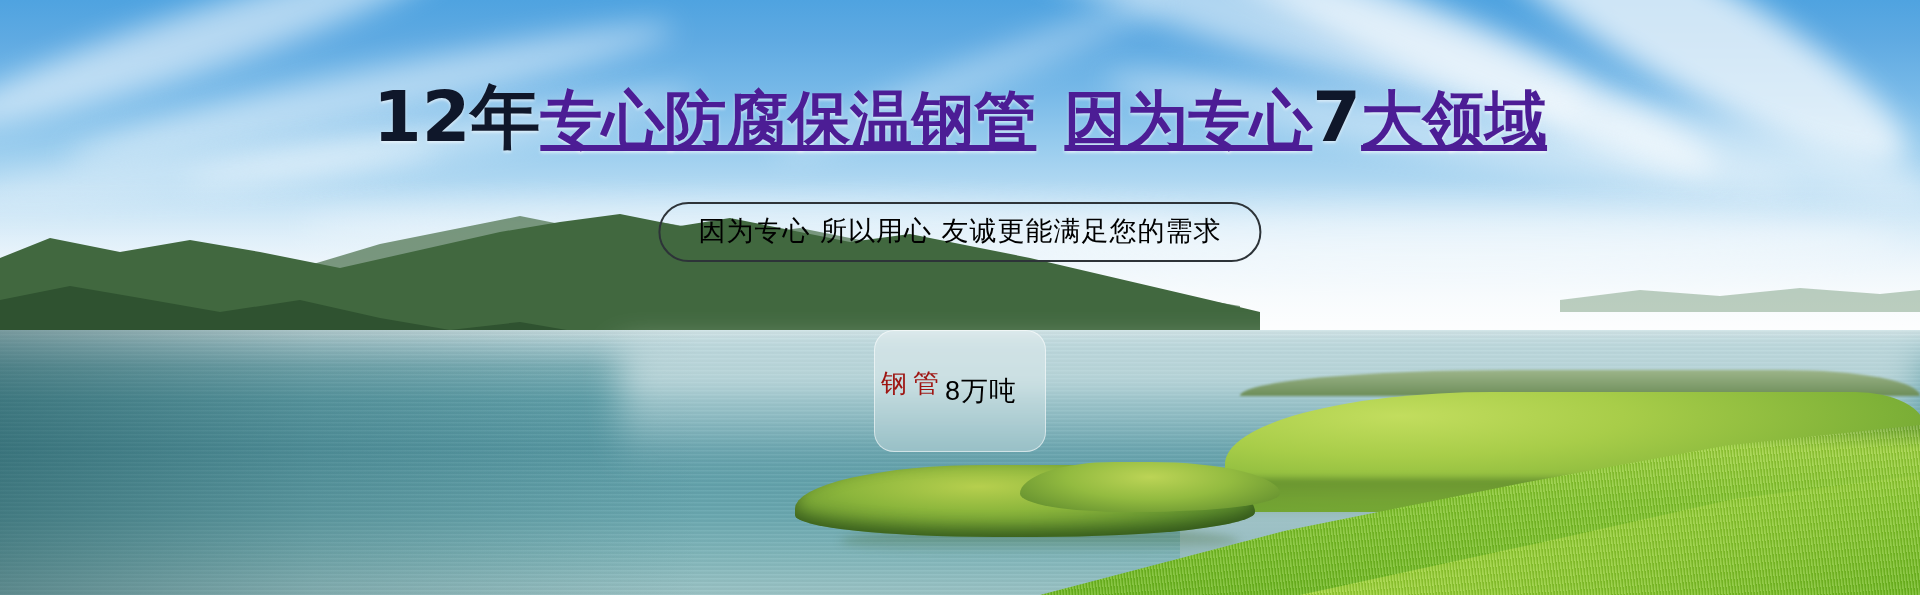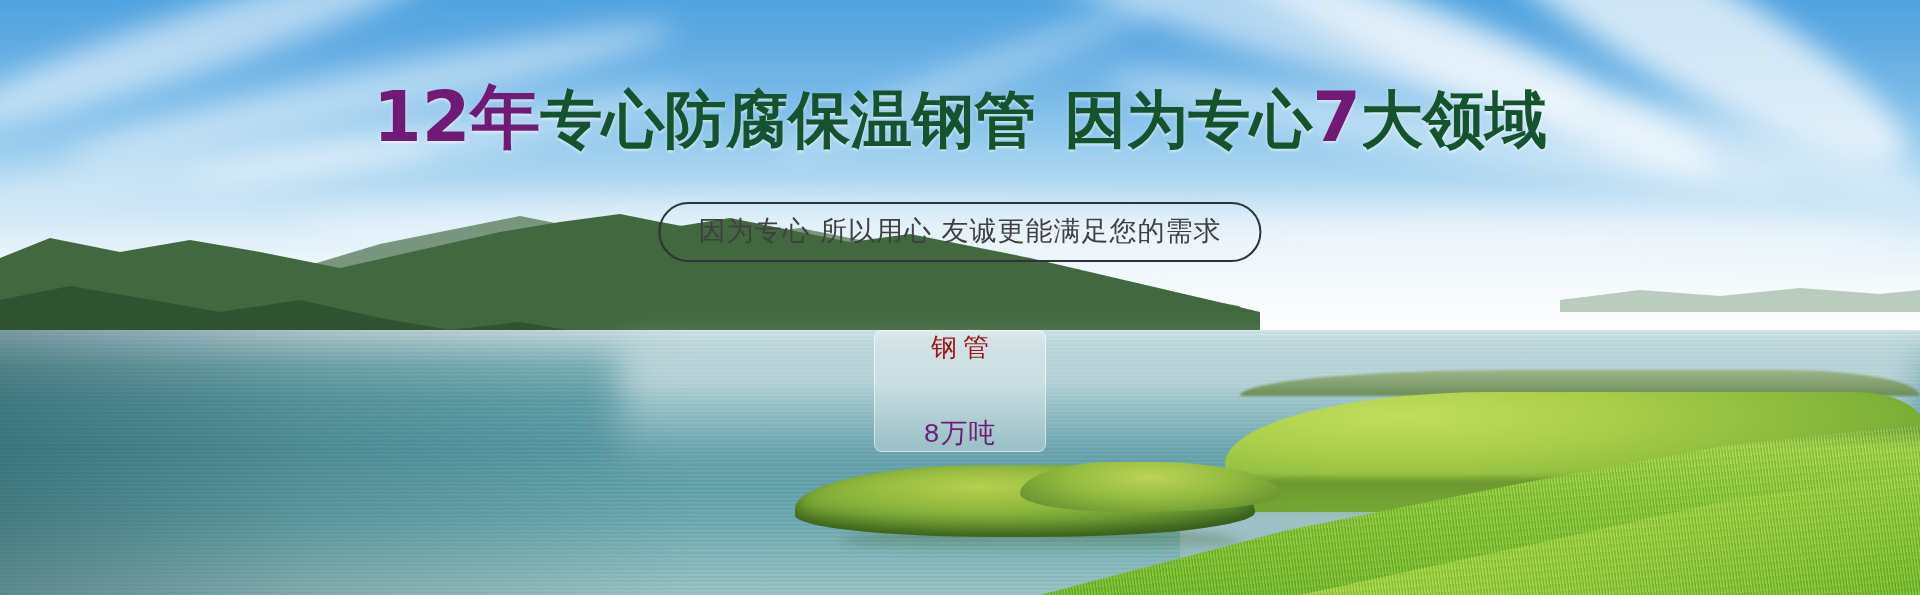--- a/index.html
+++ b/index.html
@@ -154,72 +154,72 @@
     position:absolute; left:0; top:82px; width:1920px;
     text-align:center;
     font-family:"DejaVu Sans","Liberation Sans",sans-serif;
     font-weight:bold;
     font-size:62px;
     line-height:70px;
     letter-spacing:0px;
     white-space:nowrap;
     text-shadow:0 2px 3px rgba(255,255,255,.55);
   }
-  .hl-red{color:#701a75;font-size:70px;}
-  .hl-dark{color:#14532d;}
+  .hl-red{color:#0f172a;font-size:70px;}
+  .hl-dark{color:#4c1d95;text-decoration:underline;}
   .hl-gap{display:inline-block;width:28px;}
 
   .pill{
     position:absolute; left:50%; top:202px;
     transform:translateX(-50%);
     padding:10px 38px 12px;
     border:2px solid #2d3338;
     border-radius:34px;
     font-family:"DejaVu Sans","Liberation Sans",sans-serif;
     font-size:27px;
     line-height:34px;
-    color:#404040;
+    color:#000000;
     letter-spacing:1px;
     white-space:nowrap;
     background:transparent;
   }
 
   .cards{
     position:absolute; left:50%; top:330px;
     transform:translateX(-50%);
     display:flex;
     gap:18px;
   }
   .card{
     width:170px;
     height:120px;
-    border-radius:8px;
+    border-radius:20px;
     background:rgba(255,255,255,.30);
     border:1px solid rgba(255,255,255,.55);
     display:flex;
-    flex-direction:column;
+    flex-direction:row;
     align-items:center;
-    justify-content:space-between;
+    justify-content:flex-start;
     backdrop-filter:blur(2px);
   }
   .card-title{
     font-family:"DejaVu Sans","Liberation Sans",sans-serif;
     font-size:26px;
     line-height:32px;
     color:#9e1411;
     letter-spacing:6px;
     text-indent:6px;
     margin-bottom:16px;
     white-space:nowrap;
   }
   .card-value{
-    font-family:Liberation Mono, monospace;
+    font-family:Liberation Sans, sans-serif;
     font-size:27px;
     line-height:32px;
-    color:#701a75;
+    color:#000000;
     letter-spacing:1px;
     white-space:nowrap;
   }
   .card-value sup{font-size:16px;vertical-align:super;}
 </style>
 </head>
 <body>
 
 <div class="banner">
 

